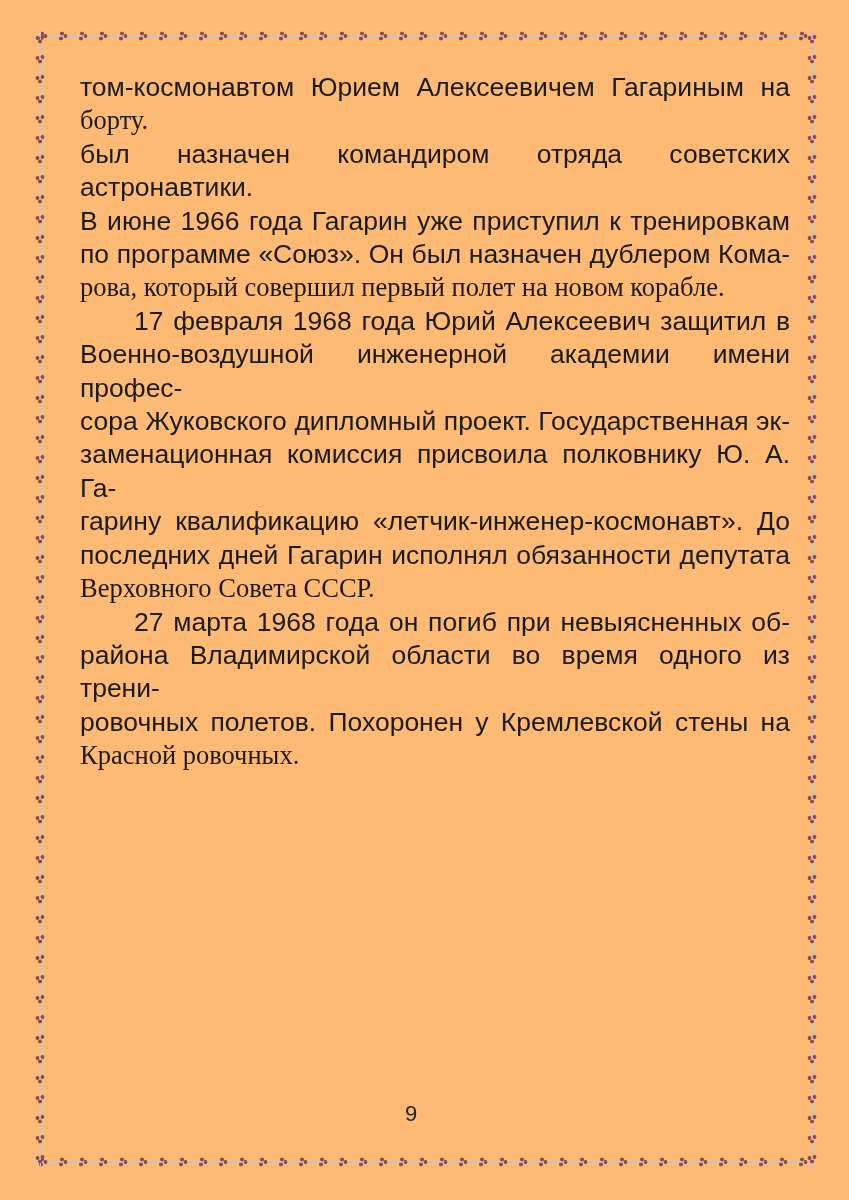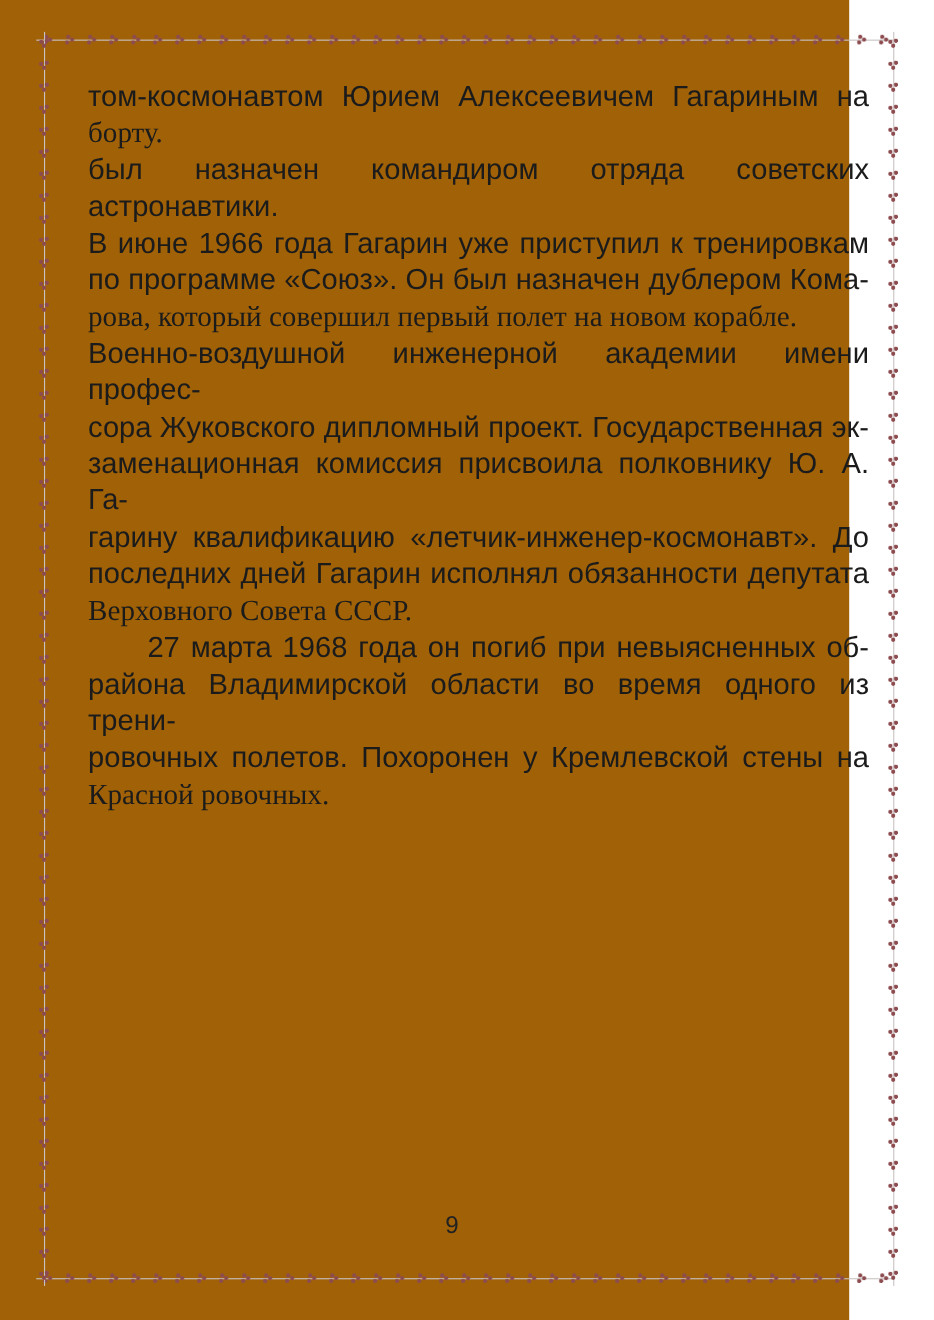--- a/index.html
+++ b/index.html
@@ -10,23 +10,23 @@
     height: 1200px;
     overflow: hidden;
   }
   :root {
     --orn: #8c4b4f;
     --bline: #c9c2c2;
     --ink: #1b1b1b;
   }
   .page {
     position: relative;
-    width: 772px;
+    width: 849px;
     height: 1200px;
-    background: #a16207;
+    background: #fdba74;
     font-family: "Liberation Sans", "DejaVu Sans", sans-serif;
   }
   
   .bh {
     position: absolute;
     height: 14px;
     background-image:
       radial-gradient(circle at 9px 4.5px,  var(--orn) 1.6px, rgba(140,75,79,0) 2.2px),
       radial-gradient(circle at 12.5px 7px, var(--orn) 1.6px, rgba(140,75,79,0) 2.2px),
       radial-gradient(circle at 8px 9.5px,  var(--orn) 1.6px, rgba(140,75,79,0) 2.2px),
@@ -97,20 +97,21 @@
   <div class="bv border-left"></div>
   <div class="bv border-right"></div>
 
   <div class="text-block" id="text-block">
       <div class="line">том-космонавтом Юрием Алексеевичем Гагариным на</div>
       <div class="line last">борту.</div>
       <div class="line">был назначен командиром отряда советских астронавтики.</div>
       <div class="line">В июне 1966 года Гагарин уже приступил к тренировкам</div>
       <div class="line">по программе «Союз». Он был назначен дублером Кома-</div>
       <div class="line last">рова, который совершил первый полет на новом корабле.</div>
+      <div class="line indent">17 февраля 1968 года Юрий Алексеевич защитил в</div>
       <div class="line">Военно-воздушной инженерной академии имени профес-</div>
       <div class="line">сора Жуковского дипломный проект. Государственная эк-</div>
       <div class="line">заменационная комиссия присвоила полковнику Ю. А. Га-</div>
       <div class="line">гарину квалификацию «летчик-инженер-космонавт». До</div>
       <div class="line">последних дней Гагарин исполнял обязанности депутата</div>
       <div class="line last">Верховного Совета СССР.</div>
       <div class="line indent">27 марта 1968 года он погиб при невыясненных об-</div>
       <div class="line">района Владимирской области во время одного из трени-</div>
       <div class="line">ровочных полетов. Похоронен у Кремлевской стены на</div>
       <div class="line last">Красной ровочных.</div>

